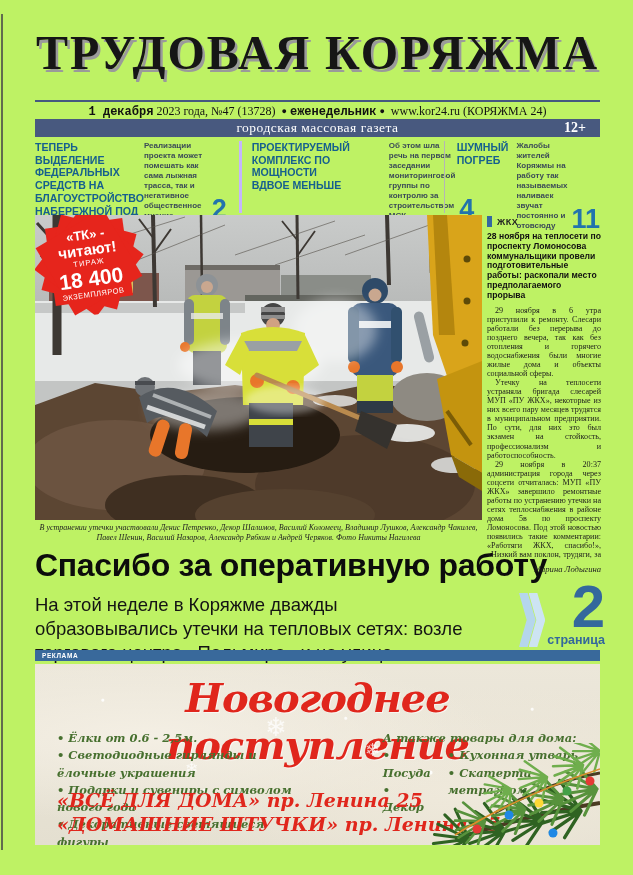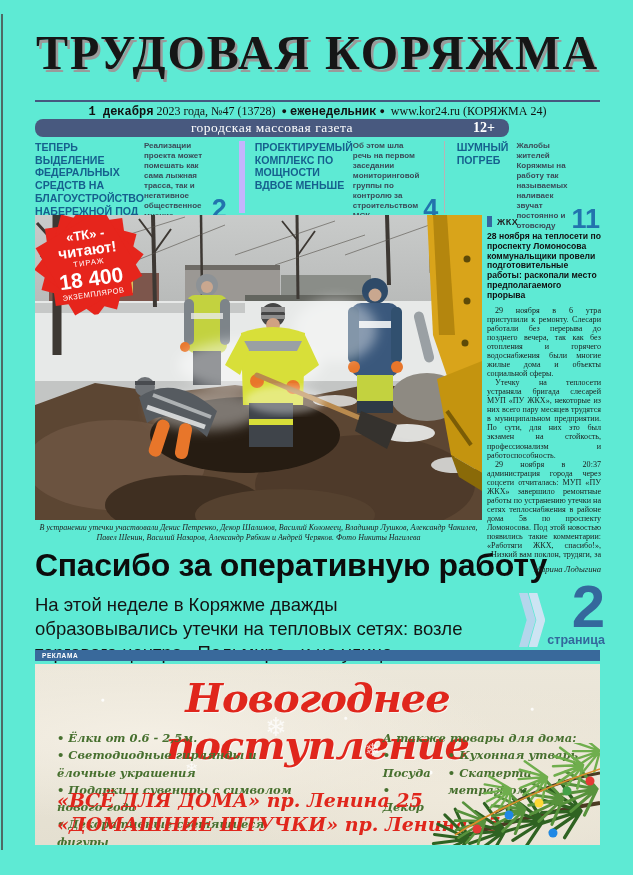--- a/index.html
+++ b/index.html
@@ -1,52 +1,52 @@
 <!DOCTYPE html>
 <html lang="ru"><head>
 <meta charset="utf-8">
 <style>
   * { margin:0; padding:0; box-sizing:border-box; }
   html,body { background:#ffffff; }
   .page {
-    position:relative; width:633px; height:875px; background:#5eead4;
+    position:relative; width:633px; height:875px; background:#bef264;
     font-family:"Liberation Sans", sans-serif; color:#1a1a1a; overflow:hidden;
   }
   .edge-line { position:absolute; left:1px; top:14px; width:2px; height:836px; background:#4a4a48; opacity:.8; }
 
   
   .masthead { position:absolute; left:35px; width:565px; top:28px; text-align:center; }
   .masthead h1 {
     font-family:"Liberation Serif", serif; font-weight:700; font-size:48px; line-height:1.05;
     letter-spacing:2px; color:#161616; text-shadow:2.5px 2.5px 0 #9a9a9a; white-space:nowrap;
   }
   .mast-rule { position:absolute; left:35px; width:565px; top:100px; height:2px; background:#45587f; }
   .dateline {
     position:absolute; left:35px; width:565px; top:104px; text-align:center;
     font-family:"Liberation Serif", serif; font-size:12px; color:#111; white-space:nowrap;
   }
   .dateline b { font-weight:700;font-family:Liberation Mono, monospace; }
   .dateline .dot { color:#111; font-size:9px; vertical-align:1px; padding:0 3px; }
   .tagline-bar {
-    position:absolute; left:35px; width:474px; top:119px; height:18px; background:#48597f;
-    display:flex; align-items:center; justify-content:center;border-radius:8px;
+    position:absolute; left:35px; width:565px; top:119px; height:18px; background:#48597f;
+    display:flex; align-items:center; justify-content:center;
   }
   .tagline-bar .tagline {
     font-family:"Liberation Serif", serif; font-size:13.5px; color:#fff; letter-spacing:.5px;
   }
   .age-badge {
     position:absolute; right:14px; top:0; height:18px; line-height:18px;
     font-family:"Liberation Serif", serif; font-weight:700; font-size:14px; color:#fff;
   }
 
   
   .teasers { position:absolute; left:35px; top:141px; width:565px; height:72px; display:flex; }
   .teaser { display:flex; flex-direction:row; }
   .t1 { width:237px; padding-right:12px; }
-  .t2 { width:205px; padding:0 10px; border-left:6px solid #c4b5fd; }
+  .t2 { width:205px; padding:0 10px; border-left:3px solid #c4b5fd;gap:39px; }
   .t3 { flex:1; padding-left:12px; border-left:1px solid #b5b5b5;gap:8px; }
   .teaser-title { font-size:10.6px; font-weight:700; line-height:1.2; color:#16608e; text-transform:uppercase; }
   .teaser-bottom { margin-top:auto; display:flex; align-items:flex-end; }
   .teaser-summary { font-size:8px; font-weight:700; line-height:1.25; color:#3b4b58; flex:1; }
   .teaser-page { font-size:27px; font-weight:700; color:#2273ad; line-height:.85; margin-left:4px; }
 
   
   .photo { position:absolute; left:35px; top:215px; width:447px; height:305px; overflow:hidden; background:#c3c5c4; }
   .photo svg { display:block; }
   .badge {

